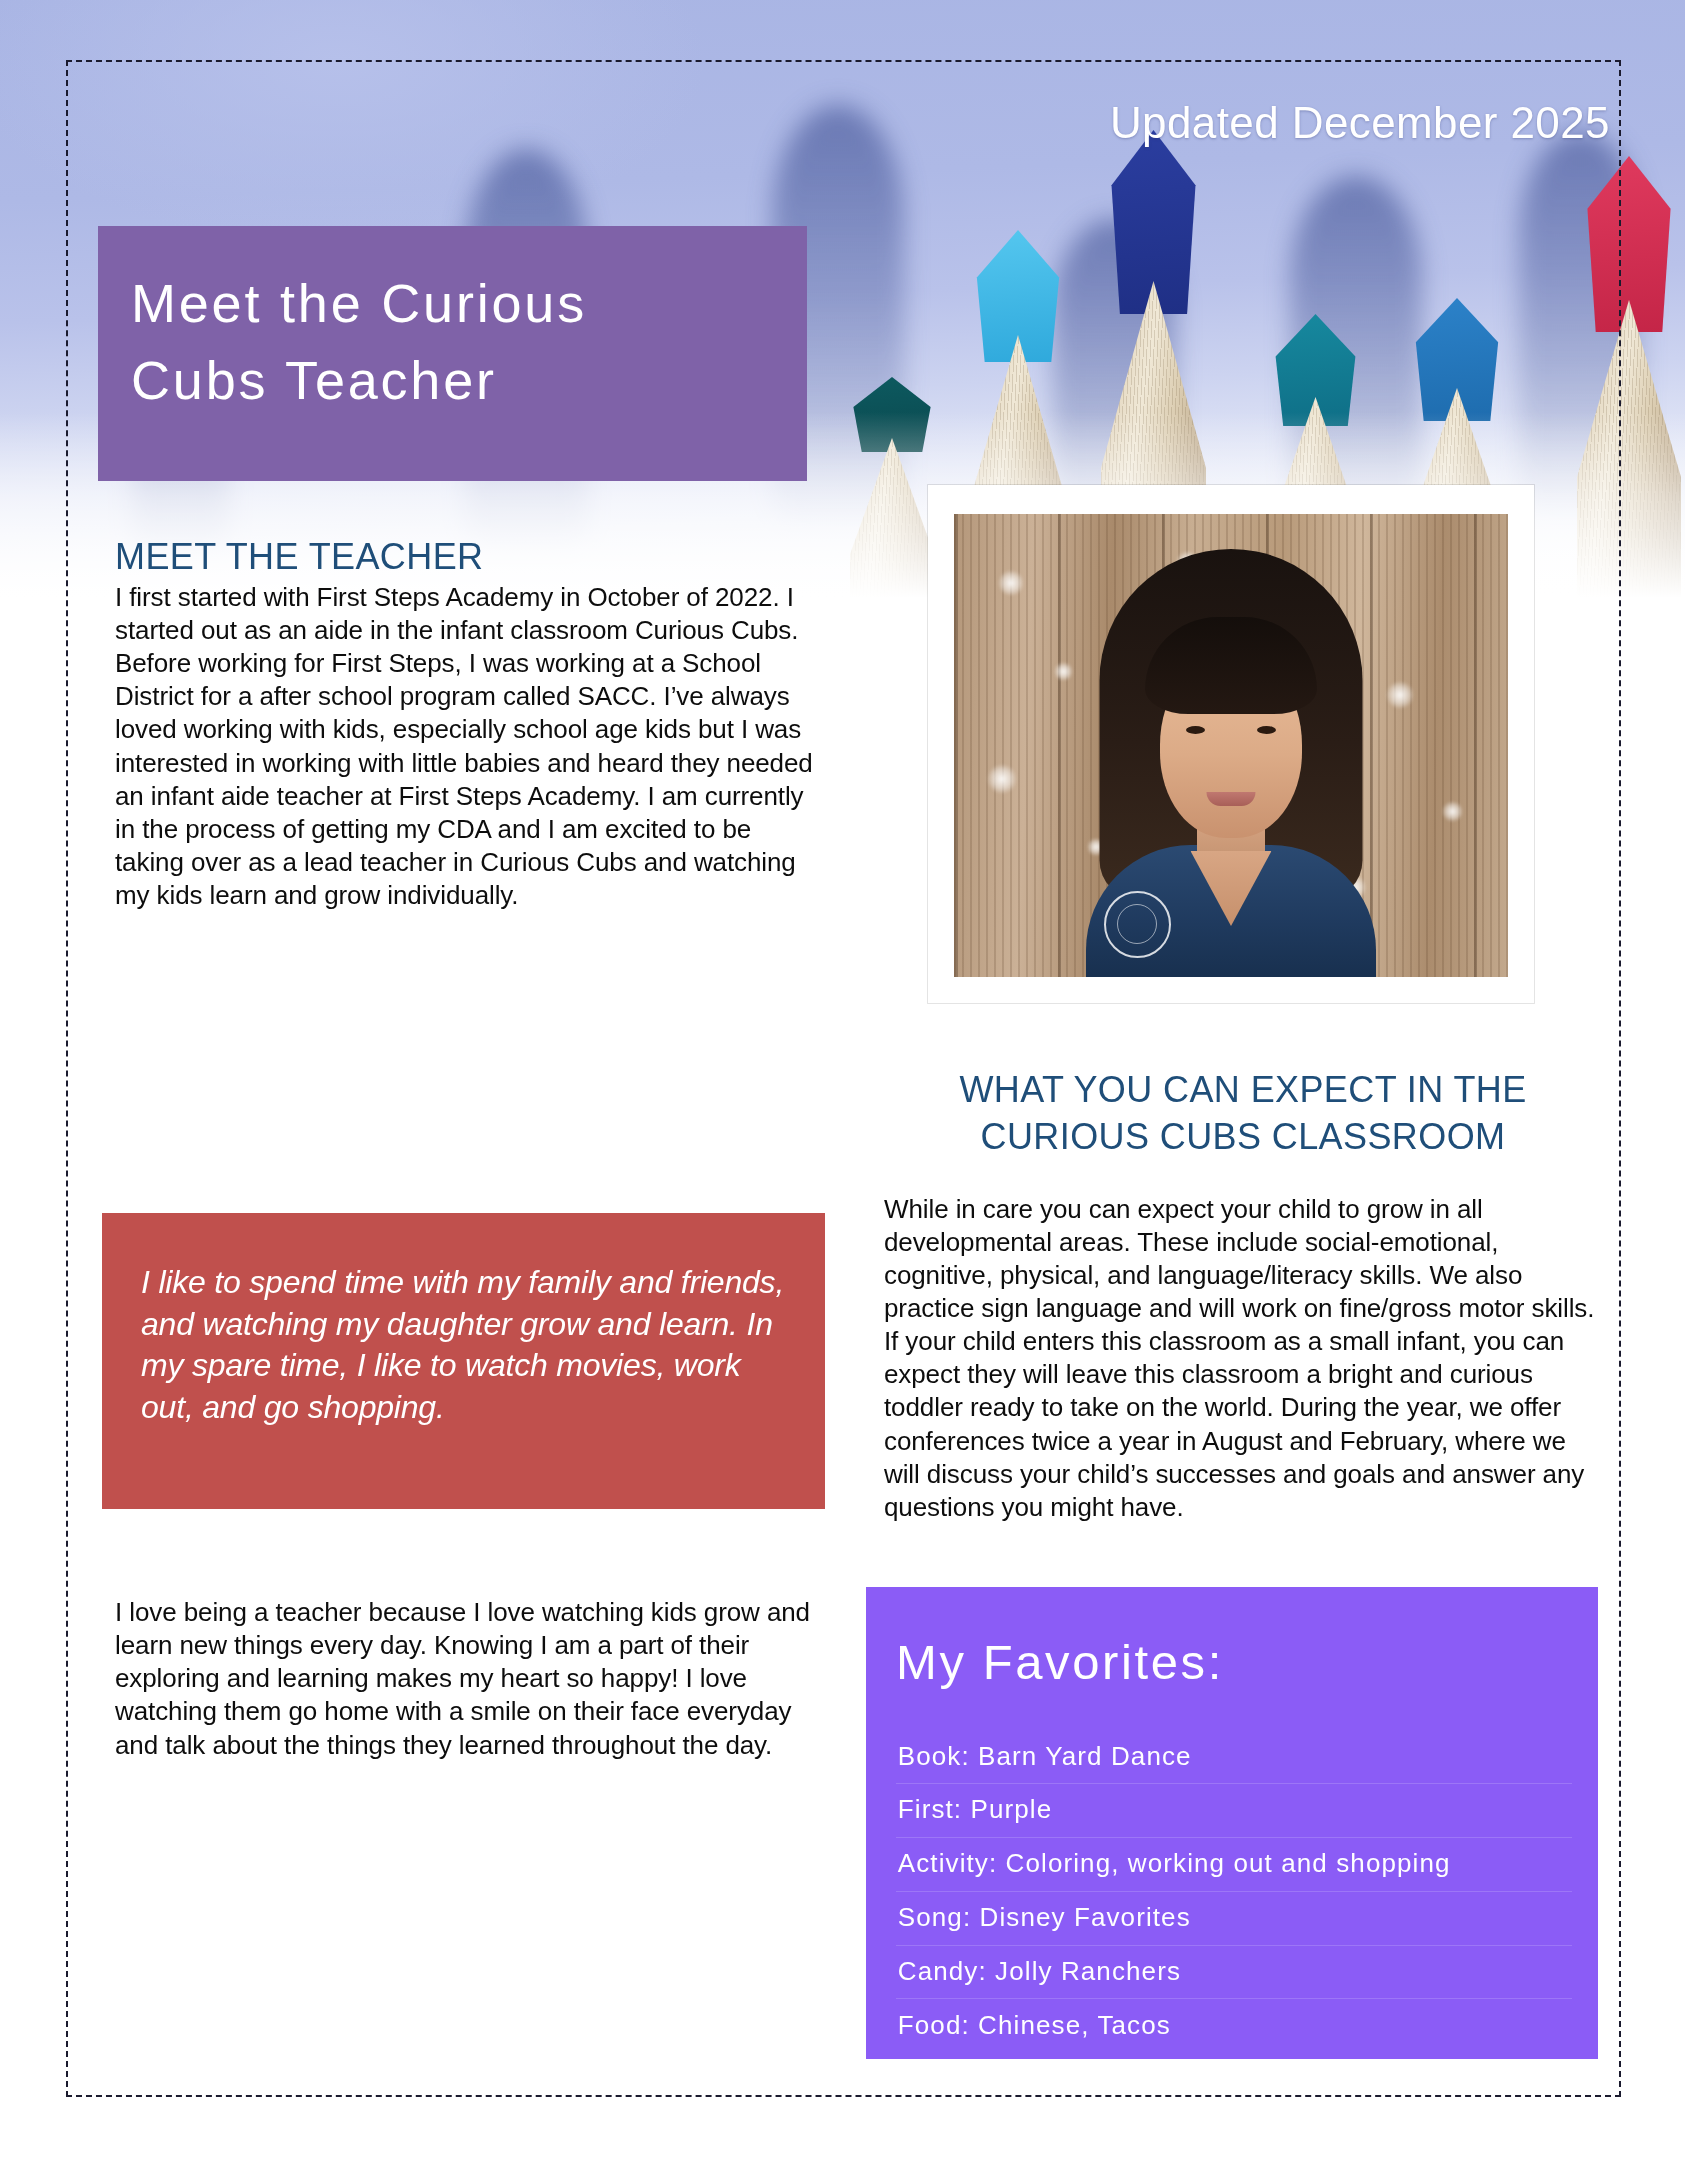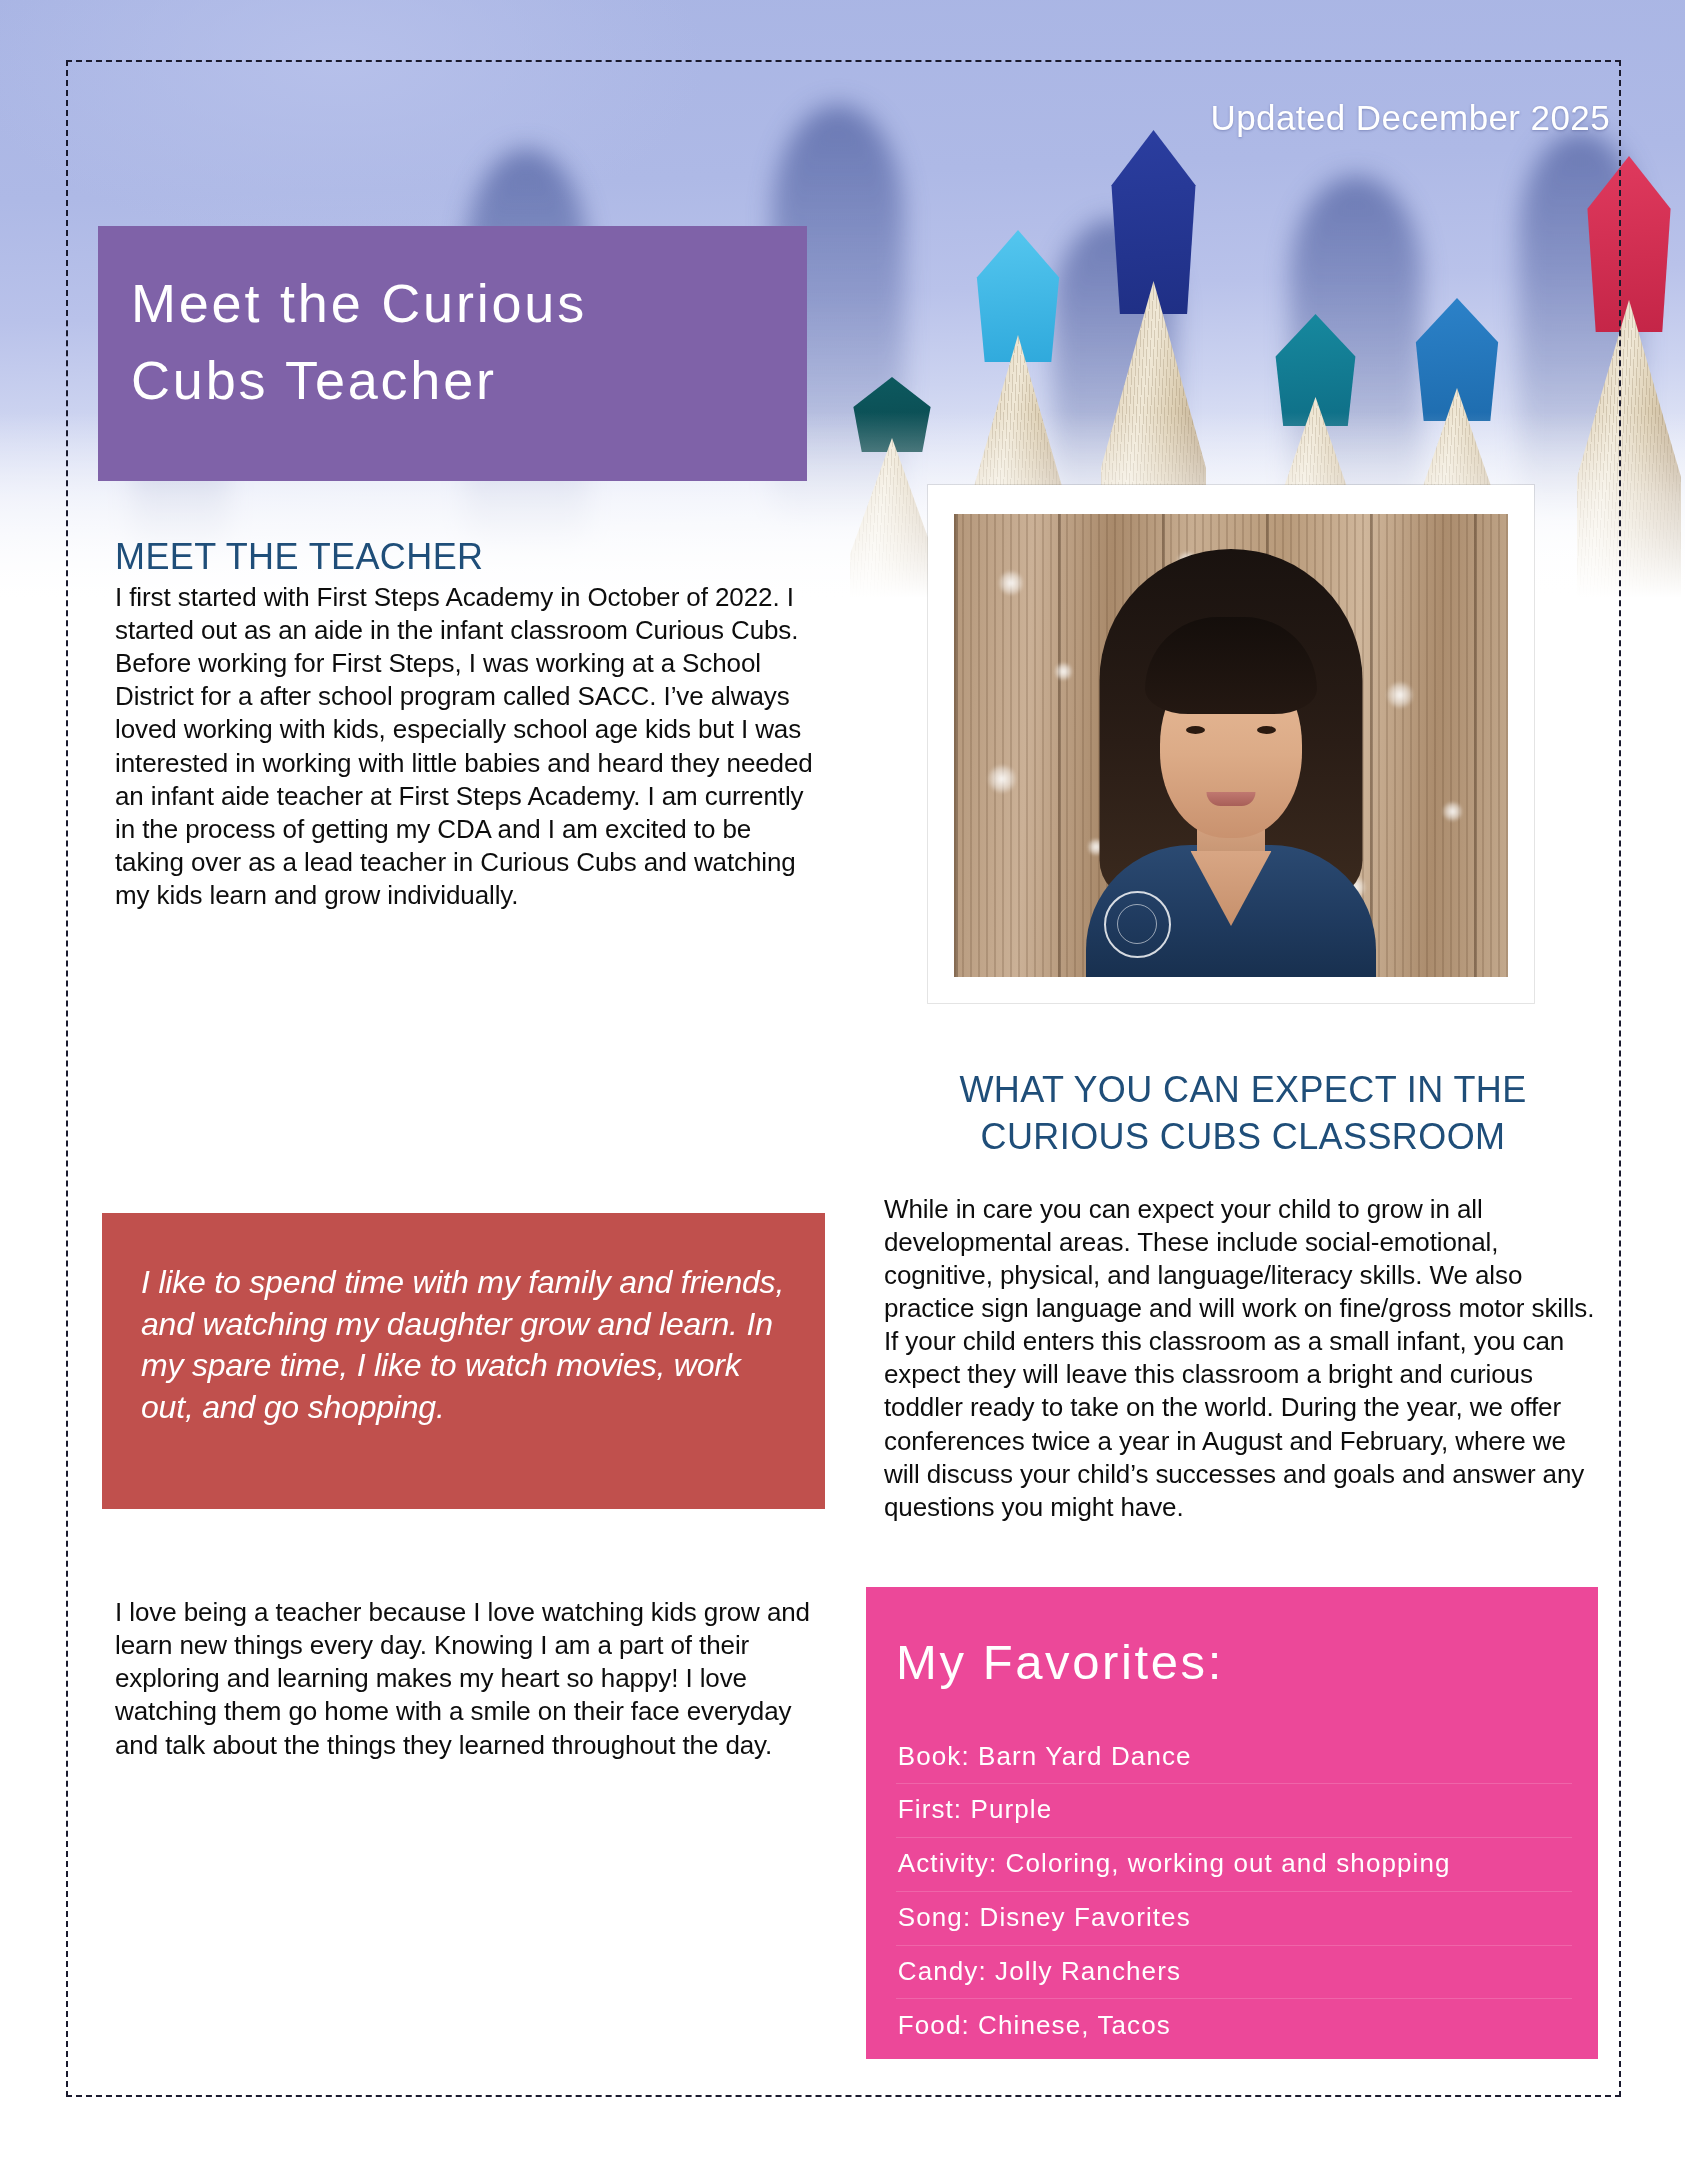--- a/index.html
+++ b/index.html
@@ -100,21 +100,21 @@
     line-height: 1.42;
     white-space: nowrap;
   }
 
   
   .updated {
     position: absolute;
     right: 75px;
     top: 98px;
     color: #ffffff;
-    font-size: 35px;
+    font-size: 44px;
     font-weight: 400;
     letter-spacing: 0.4px;
     z-index: 12;
     text-shadow: 0 0.9px 2.6px rgba(40,50,110,0.35);
   }
 
   
   .col-left {
     position: absolute;
     left: 115px;
@@ -249,21 +249,21 @@
   .sub-logo::after { content:""; position:absolute; inset:11.4px;
               border: 1.8px solid rgba(255,255,255,0.55); border-radius: 50%; }
 
   
   .fav-box {
     position: absolute;
     left: 866px;
     top: 1587px;
     width: 732px;
     height: 472px;
-    background: #ec4899;
+    background: #8b5cf6;
     z-index: 20;
     padding: 47px 26px 0 30px;
   }
   .fav-title {
     color: #ffffff;
     font-size: 49px;
     font-weight: 400;
     letter-spacing: 2.6px;
     margin-bottom: 40px;
   }

